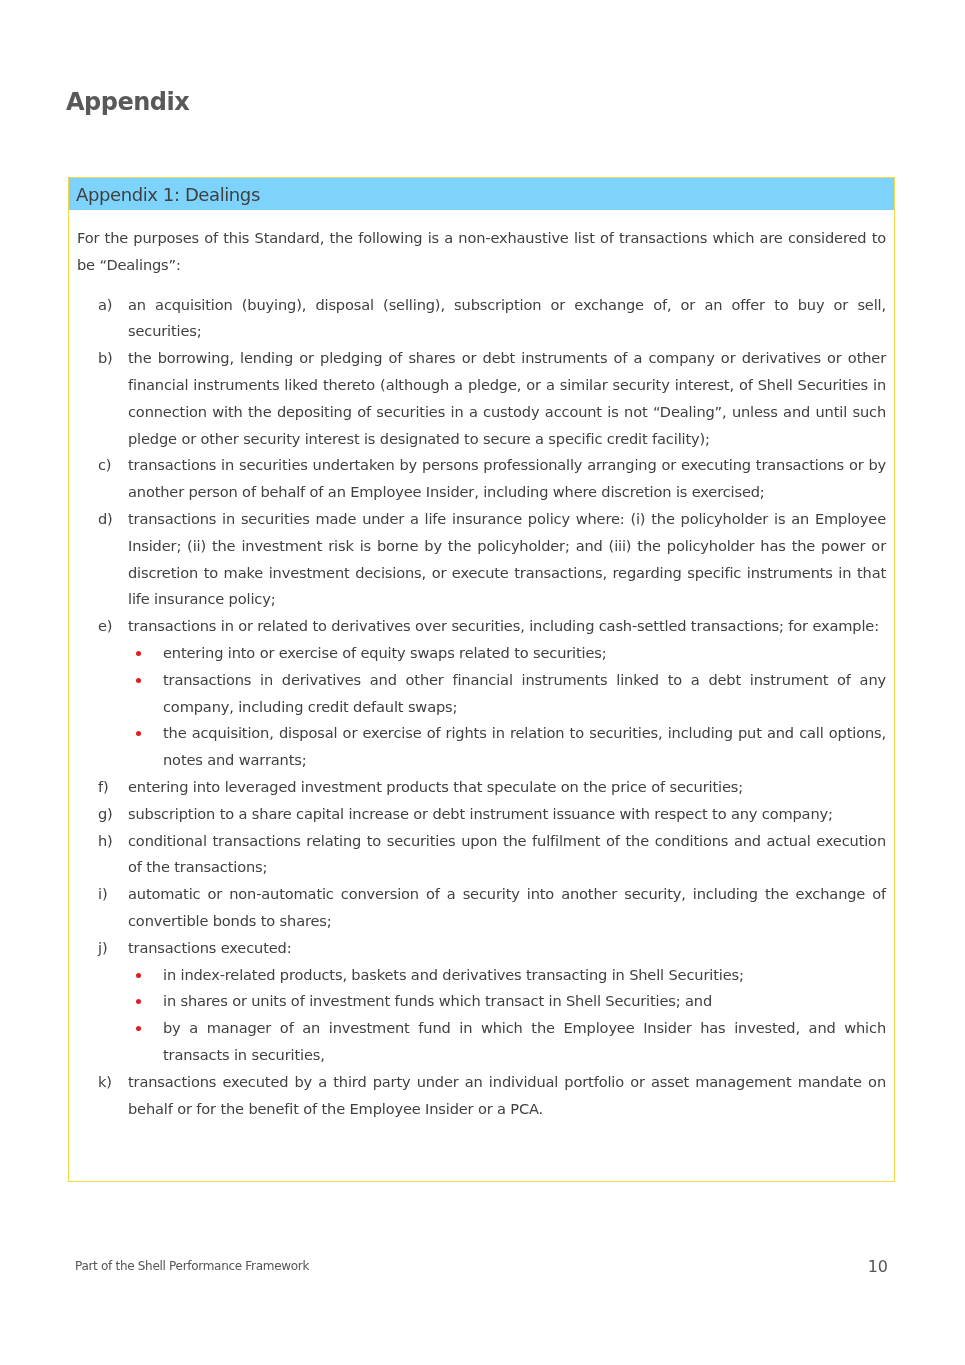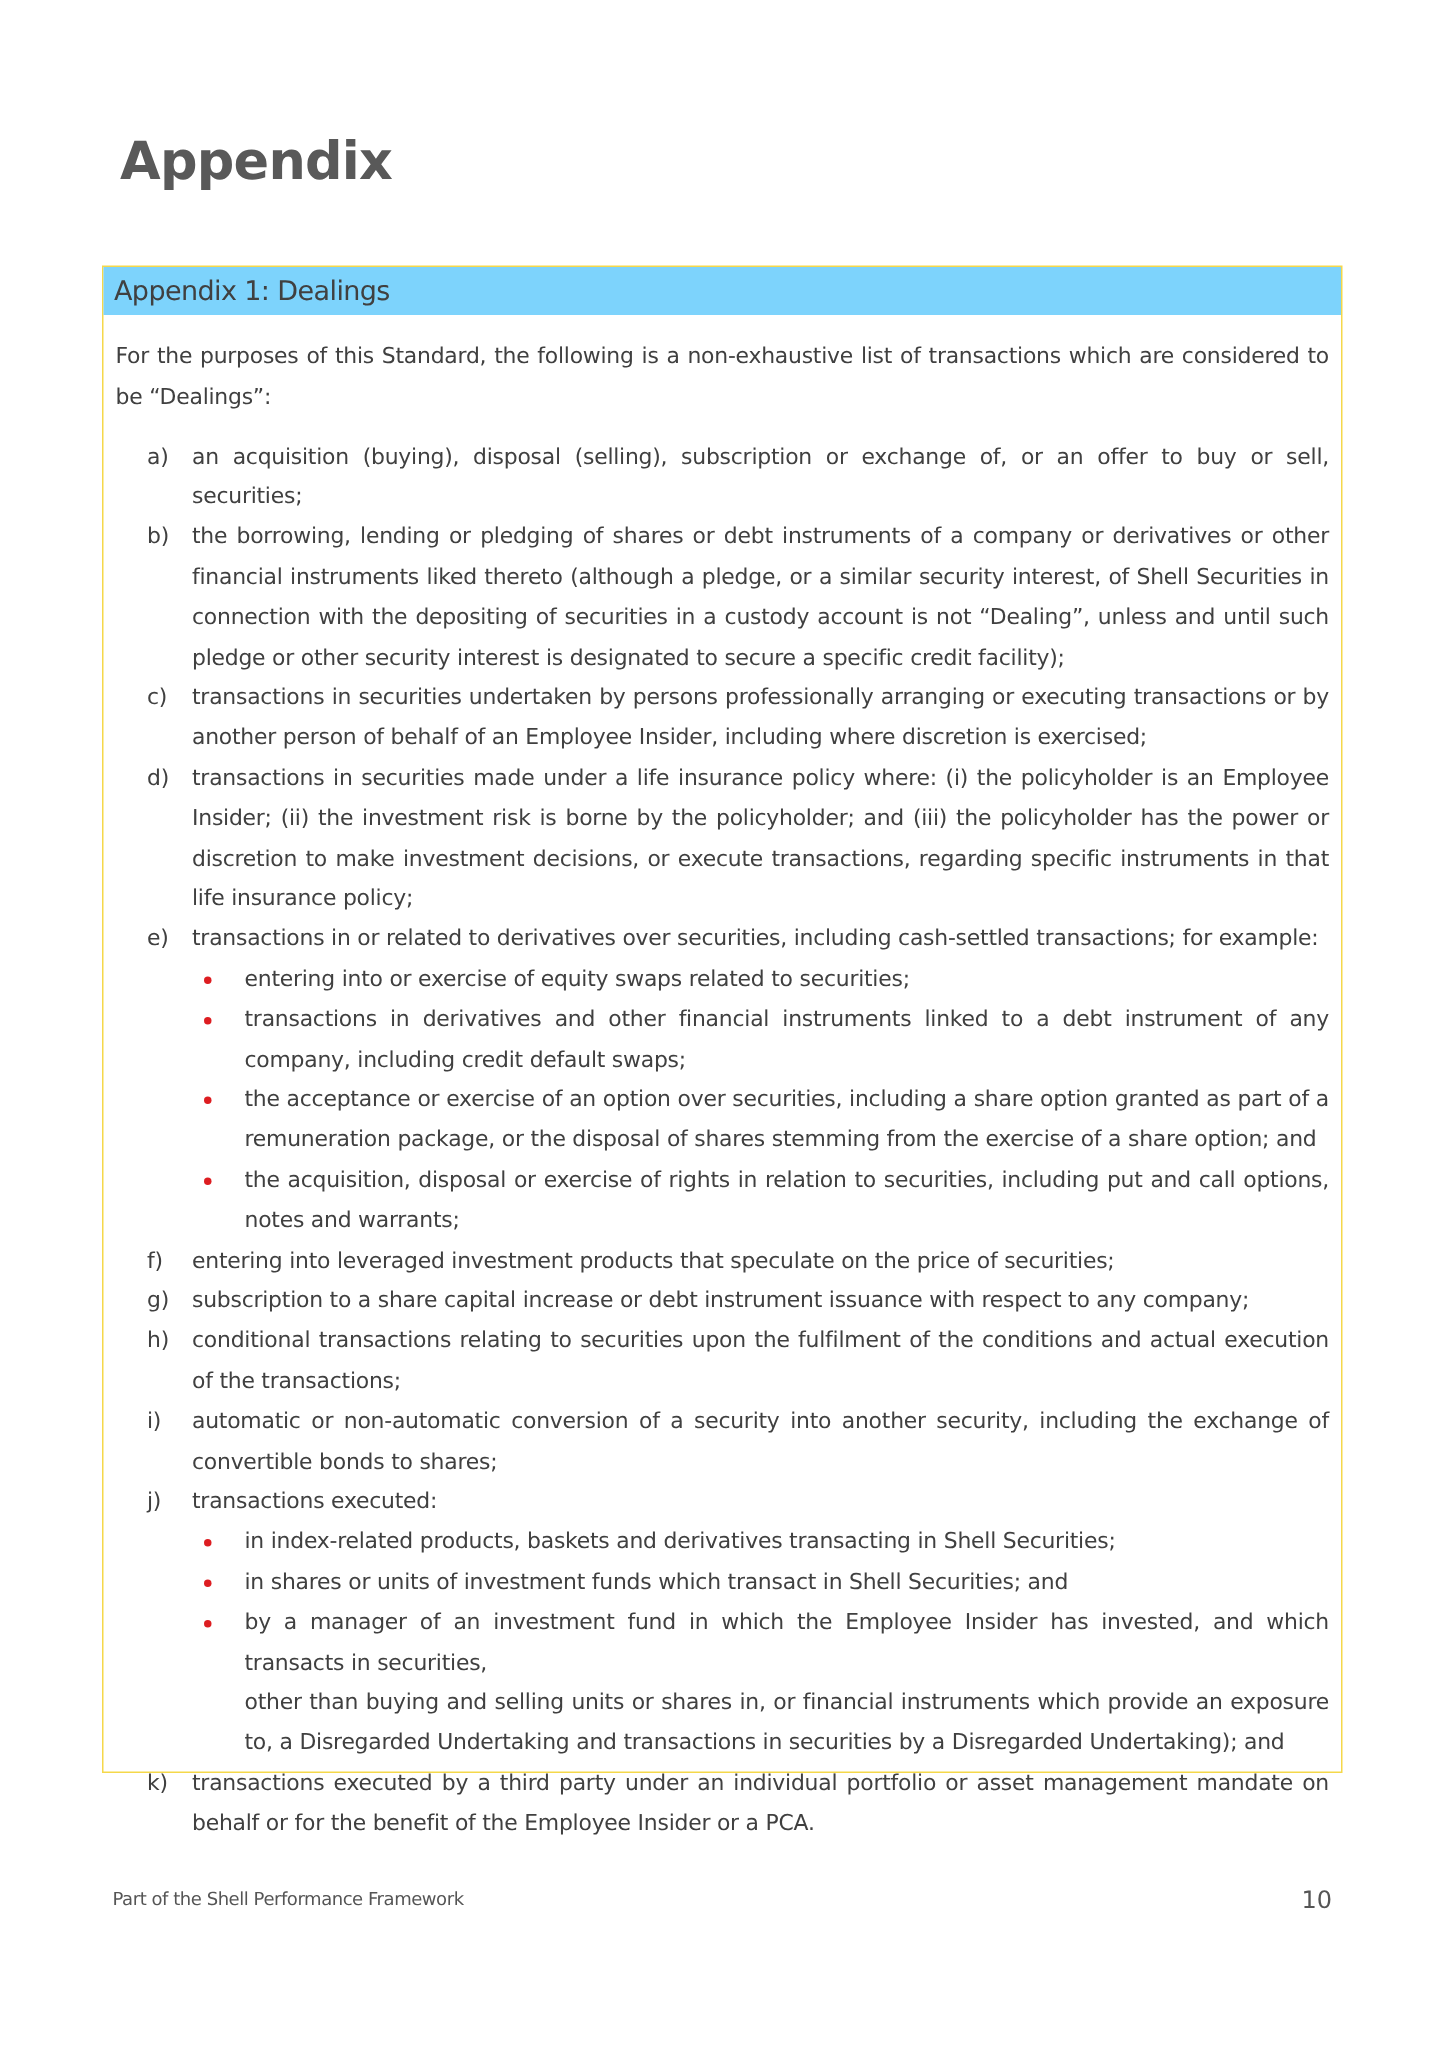--- a/index.html
+++ b/index.html
@@ -10,23 +10,23 @@
   body {
     width: 965px;
     height: 1365px;
     position: relative;
     font-family: "DejaVu Sans", sans-serif;
     color: #404040;
     overflow: hidden;
   }
   .page-title {
     position: absolute;
-    left: 80px;
+    left: 66px;
     top: 88px;
-    font-size: 35px;
+    font-size: 24px;
     font-weight: bold;
     color: #595959;
     letter-spacing: -0.5px;
     margin: 0;
   }
   .box {
     position: absolute;
     left: 68px;
     top: 177px;
     width: 827px;
@@ -140,24 +140,20 @@
         <div class="sub">
           <span class="bullet"></span>
           <span class="text">entering into or exercise of equity swaps related to securities;</span>
         </div>
         <div class="sub">
           <span class="bullet"></span>
           <span class="text">transactions in derivatives and other financial instruments linked to a debt instrument of any company, including credit default swaps;</span>
         </div>
         <div class="sub">
           <span class="bullet"></span>
-          <span class="text">the acceptance or exercise of an option over securities, including a share option granted as part of a remuneration package, or the disposal of shares stemming from the exercise of a share option; and</span>
-        </div>
-        <div class="sub">
-          <span class="bullet"></span>
           <span class="text">the acquisition, disposal or exercise of rights in relation to securities, including put and call options, notes and warrants;</span>
         </div>
       </div>
     </div>
     <div class="item">
       <span class="marker">f)</span>
       <span class="text">entering into leveraged investment products that speculate on the price of securities;</span>
     </div>
     <div class="item">
       <span class="marker">g)</span>
@@ -180,21 +176,20 @@
           <span class="text">in index-related products, baskets and derivatives transacting in Shell Securities;</span>
         </div>
         <div class="sub">
           <span class="bullet"></span>
           <span class="text">in shares or units of investment funds which transact in Shell Securities; and</span>
         </div>
         <div class="sub">
           <span class="bullet"></span>
           <span class="text">by a manager of an investment fund in which the Employee Insider has invested, and which transacts in securities,</span>
         </div>
-        <div class="sub-cont">other than buying and selling units or shares in, or financial instruments which provide an exposure to, a Disregarded Undertaking and transactions in securities by a Disregarded Undertaking); and</div>
       </div>
     </div>
     <div class="item">
       <span class="marker">k)</span>
       <span class="text">transactions executed by a third party under an individual portfolio or asset management mandate on behalf or for the benefit of the Employee Insider or a PCA.</span>
     </div>
   </div>
 </div>
 
 <div class="footer-left">Part of the Shell Performance Framework</div>

